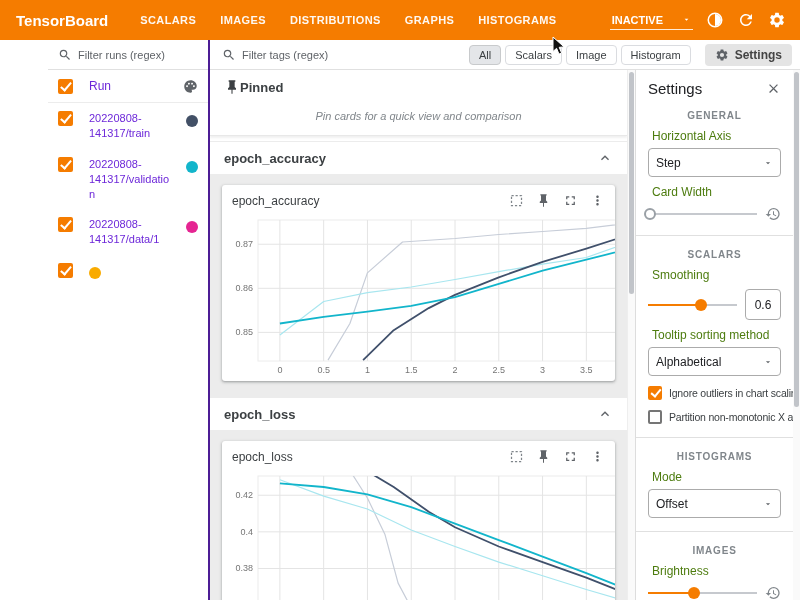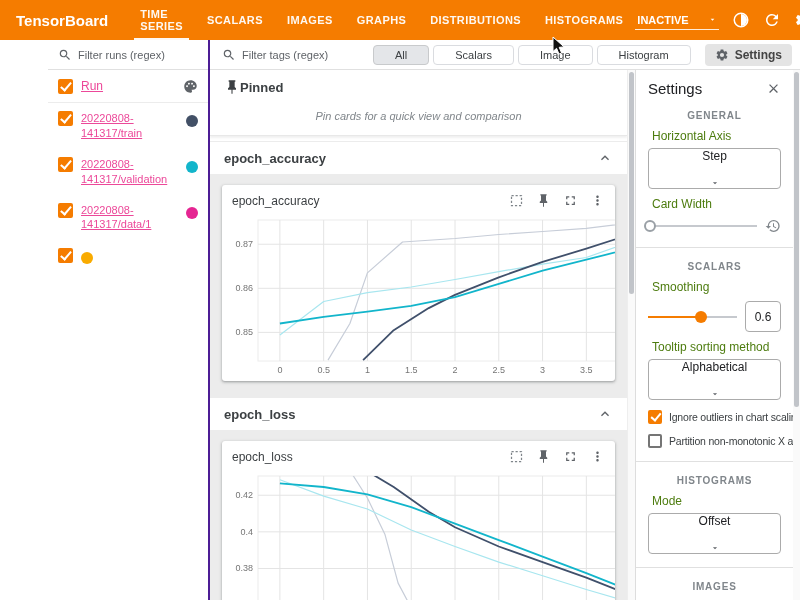--- a/index.html
+++ b/index.html
@@ -18,34 +18,34 @@
   .tb-icon { width:18px; height:18px; display:block; cursor:pointer; }
 
   
   .body { display:flex; height:560px; }
 
   
   .runs-panel { width:162px; flex:none; border-right:2px solid #4c1d95; background:#fff;margin-left:48px; }
   .filter-runs { height:30px; display:flex; align-items:center; gap:6px; padding:0 10px; border-bottom:1px solid #e0e0e0; }
   .filter-runs input { border:none; outline:none; font-size:11px; width:112px; color:#202124; background:transparent; }
   input::placeholder { color:#5f6368; }
-  .run-row { display:flex; align-items:flex-start; gap:8px; padding:8px 10px; font-size:11px; color:#ec4899;text-decoration:underline; }
+  .run-row { display:flex; align-items:flex-start; gap:16px; padding:8px 10px; font-size:11px; color:#6d28d9; }
   .run-row.header { align-items:center; font-size:12px; border-bottom:1px solid #ececec; padding:8px 10px; }
   .run-name { flex:1; line-height:1.35; overflow-wrap:break-word; min-width:0; }
   .run-dot { width:12px; height:12px; border-radius:50%; flex:none; margin-top:4px; }
   .cb { width:15px; height:15px; border:2px solid #757575; border-radius:2px; flex:none; position:relative; background:#fff; }
   .checked .cb { background:#f57c00; border-color:#f57c00; }
   .checked .cb::after { content:""; position:absolute; left:3px; top:-1px; width:4px; height:9px; border:solid #fff; border-width:0 2px 2px 0; transform:rotate(40deg); }
 
   
   .right-region { flex:1; min-width:0; display:flex; flex-direction:column; }
   .tags-toolbar { height:30px; flex:none; display:flex; align-items:center; gap:6px; padding:0 8px 0 12px; border-bottom:1px solid #e0e0e0; background:#fff; }
   .tags-toolbar input { border:none; outline:none; font-size:11px; flex:1; min-width:30px; background:transparent; }
   .chips { display:flex; gap:4px; align-items:center; flex:none; }
-  .chip { font-size:11px; color:#3c4043; border:1px solid #dadce0; border-radius:4px; padding:3px 21px; background:#fff; cursor:pointer; }
+  .chip { font-size:11px; color:#3c4043; border:1px solid #dadce0; border-radius:4px; padding:3px 9px; background:#fff; cursor:pointer; }
   .chip.selected { background:#e4e6e9; border-color:#c8cacc; }
   .settings-btn { display:flex; align-items:center; gap:6px; background:#e4e4e4; border-radius:4px; padding:4px 10px; font-size:12px; font-weight:bold; color:#444; margin-left:8px; flex:none; cursor:pointer; }
 
   .content-row { flex:1; display:flex; min-height:0; }
 
   
   .cards-scroll { flex:1; min-width:0; background:#fff; overflow:hidden; }
   .pinned-bar { display:flex; align-items:center; padding:9px 14px; font-size:13px; font-weight:bold; color:#3c4043; }
   .pinned-note { text-align:center; font-size:11px; font-style:italic; color:#80868b; padding:6px 0 13px; border-bottom:1px solid #e8e8e8; box-shadow:0 2px 2px rgba(0,0,0,.06); margin-bottom:5px; }
   .section-header { display:flex; align-items:center; justify-content:space-between; padding:8px 14px; font-size:13px; font-weight:bold; color:#3c4043; background:#fff; border-top:1px solid #ececec; border-bottom:1px solid #ececec; }
@@ -66,21 +66,21 @@
   .main-sb .thumb { top:2px; height:222px; }
   .right-sb .thumb { top:2px; height:335px; }
 
   
   .settings-panel { width:158px; flex:none; border-left:1px solid #ddd; background:#fff; padding:10px 12px; overflow:hidden; }
   .sp-header { display:flex; justify-content:space-between; align-items:center; margin-bottom:2px; }
   .sp-title { font-size:15px; color:#202124; }
   .sp-close svg { width:15px; height:15px; display:block; cursor:pointer; }
   .sp-section-title { font-size:10px; font-weight:bold; letter-spacing:.8px; color:#80868b; margin:13px 0 1px;text-align:center; }
   .sp-label { font-size:12px; color:#4d7c0f; margin:8px 4px 5px; }
-  .select { display:flex; align-items:center; justify-content:space-between; border:1px solid #ababab; border-radius:4px; height:41px; padding:0 7px; font-size:12px; color:#202124; cursor:pointer;flex-direction:column; }
+  .select { display:flex; align-items:center; justify-content:space-between; border:1px solid #ababab; border-radius:4px; height:29px; padding:0 7px; font-size:12px; color:#202124; cursor:pointer; }
   .select svg { width:10px; height:10px; }
   .slider-row { display:flex; align-items:center; gap:8px; margin:7px 0 2px; }
   .slider { position:relative; flex:1; height:14px; cursor:pointer; }
   .slider .track { position:absolute; left:0; right:0; top:6px; height:2px; background:#c6c9ce; }
   .slider .fill { position:absolute; left:0; top:6px; height:2px; background:#f57c00; }
   .slider .knob { position:absolute; top:1px; width:12px; height:12px; border-radius:50%; background:#f57c00; transform:translateX(-50%); }
   .slider .knob.plain { background:#fff; border:2px solid #9aa0a6; }
   .reset-btn svg { width:16px; height:16px; display:block; cursor:pointer; }
   .value-box { width:36px; height:31px; border:1px solid #ababab; border-radius:4px; display:flex; align-items:center; justify-content:center; font-size:12px; color:#202124; flex:none; }
   .check-row { display:flex; align-items:center; gap:7px; margin:10px 0; cursor:pointer; }
@@ -92,25 +92,24 @@
   .cursor { position:absolute; left:552px; top:36px; z-index:99; pointer-events:none; }
 </style>
 </head>
 <body>
 
 <div class="app">
 
   <header class="topbar">
     <div class="logo">TensorBoard</div>
     <nav class="tabs">
-      <div class="tab active">TIME SERIES</div>
       <div class="tab">SCALARS</div>
       <div class="tab">IMAGES</div>
+      <div class="tab">DISTRIBUTIONS</div>
       <div class="tab">GRAPHS</div>
-      <div class="tab">DISTRIBUTIONS</div>
       <div class="tab">HISTOGRAMS</div>
     </nav>
     <div class="topbar-right">
       <div class="status-select">
         <span>INACTIVE</span>
         <svg width="9" height="9" viewBox="0 0 24 24">
             <path d="M7 10l5 5 5-5z" fill="#fff"></path>
           </svg>
       </div>
       <svg class="tb-icon" viewBox="0 0 24 24">

